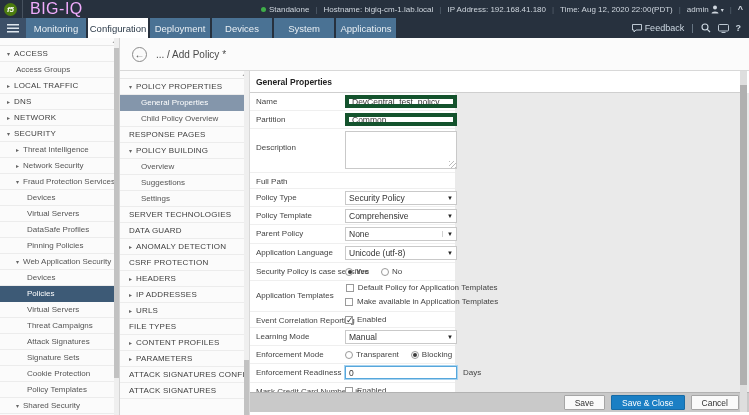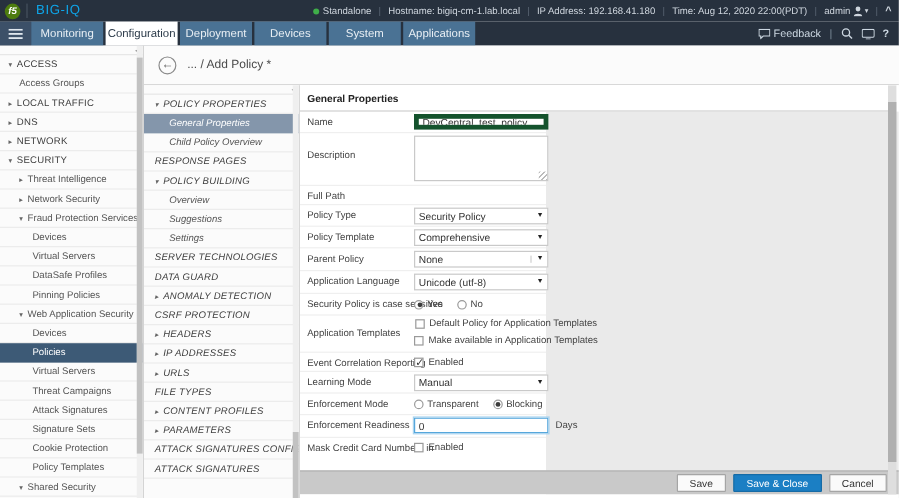--- a/index.html
+++ b/index.html
@@ -5,21 +5,21 @@
   * { margin:0; padding:0; box-sizing:border-box; }
   html,body { width:749px; height:415px; overflow:hidden;
     font-family:"Liberation Sans", sans-serif; background:#fff; }
 
   
   #topbar { position:absolute; left:0; top:0; width:749px; height:18px;
     background:#27313e; color:#cfd6de; display:flex; align-items:center; font-size:8px; }
   .f5-logo { width:13px; height:13px; border-radius:50%; background:#4d7c0f; color:#fff;
     font-weight:bold; font-style:italic; font-size:8px; display:flex; align-items:center;
     justify-content:center; margin:0 5px 0 4px; }
-  .brand { font-size:11px; color:#0ea5e9; letter-spacing:.5px; border-left:1px solid #47525f; padding-left:7px; }
+  .brand { font-size:16px; color:#f0abfc; letter-spacing:.5px; border-left:1px solid #47525f; padding-left:7px; }
   #topbar-right { margin-left:auto; display:flex; align-items:center; gap:6px; padding-right:6px; white-space:nowrap; }
   .tsep { color:#5a6troubleshooting; color:#5a6674; }
   .status-dot { width:5px; height:5px; border-radius:50%; background:#3fae49; display:inline-block; margin-right:3px; }
   .person-svg, .chev { color:#cfd6de; }
 
   
   #tabbar { position:absolute; left:0; top:18px; width:749px; height:20px; background:#27313e; display:flex; }
   #menu-toggle { width:26px; height:20px; display:flex; align-items:center; justify-content:center; background:#3c5068; }
   .tab { width:60px; height:20px; margin-right:2px; background:#4a7294; color:#e9eff4;
     font-size:9.5px; display:flex; align-items:center; justify-content:center; cursor:pointer; }
@@ -44,21 +44,21 @@
   .nav-item .caret { width:7px; font-size:6px; color:#666; flex:none; }
   .lvl0 { padding-left:7px; color:#3e3e3e; letter-spacing:.2px; }
   .lvl1 { padding-left:16px; }
   .lvl2 { padding-left:27px; }
   .nav-item.sel { background:#3d5a76; color:#fff; border-bottom-color:#3d5a76; }
   .vscroll { position:absolute; top:0; bottom:0; width:5px; background:#efefef; }
   .vthumb { position:absolute; width:5px; background:#c2c2c2; }
 
   
   #policy-nav { position:absolute; left:120px; top:71px; width:130px; height:344px; background:#fbfbfb;
-    border-right:1px solid #d8d8d8; overflow:hidden;font-style:italic; }
+    border-right:1px solid #d8d8d8; overflow:hidden; }
   #policy-nav .nav-item { height:16px; font-size:8px; }
   #policy-nav .lvl0 { padding-left:9px; }
   #policy-nav .lvl1 { padding-left:21px; }
   #policy-nav .nav-item.sel2 { background:#8496ab; color:#fff; border-bottom-color:#8496ab; }
 
   
   #main { position:absolute; left:250px; top:71px; width:499px; height:344px; background:#fff; overflow:hidden; }
   #gray-zone { position:absolute; left:205px; top:22px; right:0; bottom:0; background:#eaeaea; }
   #main-header { position:absolute; left:0; top:0; right:9px; height:22px; border-bottom:1px solid #cfcfcf;
     font-size:8.5px; font-weight:bold; color:#222; padding:6px 0 0 6px; background:#fff; z-index:2; }
@@ -339,20 +339,26 @@
   <div id="gray-zone"></div>
   <div id="main-header">General Properties</div>
 
   <div id="form">
     <div class="frow" style="height:18px">
       <div class="flabel">Name</div>
       <div class="fctrl">
           <input class="tin" value="DevCentral_test_policy" style="">
         </div>
     </div>
+    <div class="frow" style="height:18px">
+      <div class="flabel">Partition</div>
+      <div class="fctrl">
+          <input class="tin" value="Common" style="">
+        </div>
+    </div>
     <div class="frow" style="height:44px">
       <div class="flabel" style="padding-top:14px">Description</div>
       <div class="fctrl">
           <div class="tarea-wrap"><textarea class="tarea" style=""></textarea><div class="tarea-grip"></div></div>
         </div>
     </div>
     <div class="frow" style="height:16px">
       <div class="flabel">Full Path</div>
       <div class="fctrl"></div>
     </div>

